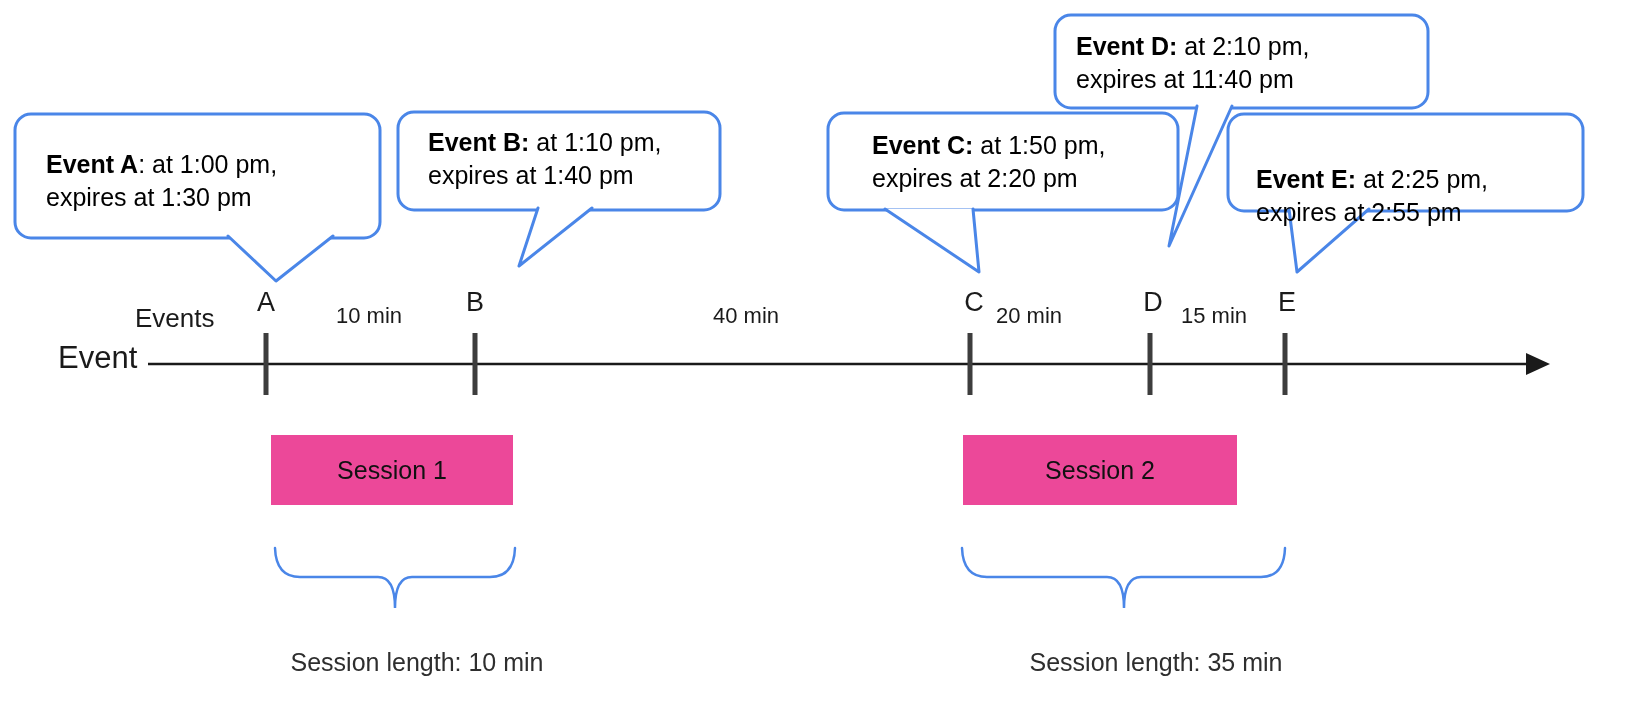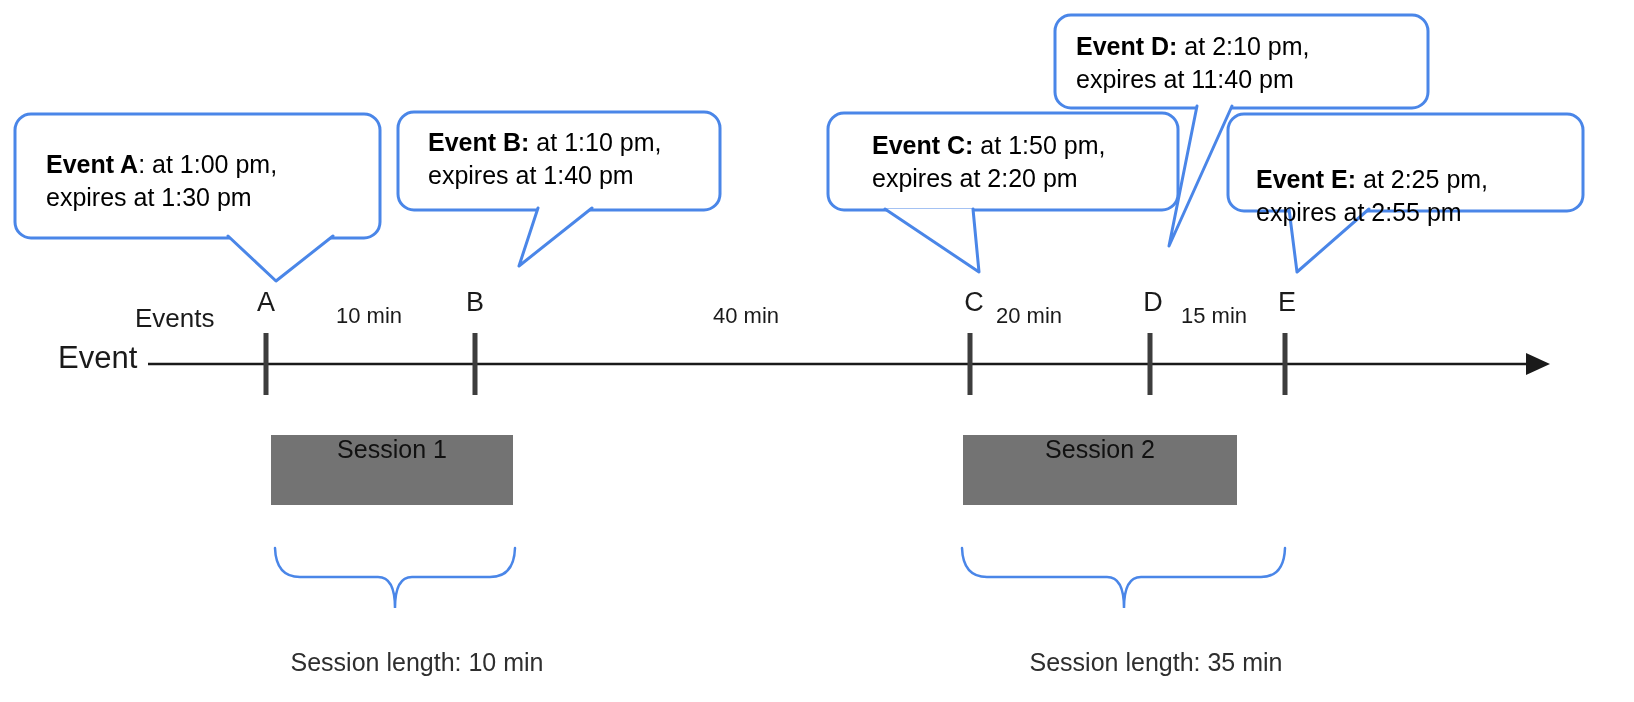--- a/index.html
+++ b/index.html
@@ -14,22 +14,22 @@
   .layer{position:absolute;left:0;top:0;z-index:1;}
   .txt{position:absolute;z-index:2;white-space:nowrap;}
   .user-label{left:58px;top:340px;font-size:31px;color:#1a1a1a;}
   .events-label{left:135px;top:292px;font-size:26px;color:#1a1a1a;margin-top:11px;}
   .mark-label{font-size:27px;color:#1a1a1a;transform:translateX(-50%);top:287px;}
   .interval-label{font-size:22px;color:#1a1a1a;transform:translateX(-50%);top:303px;}
   .callout-text{font-size:25px;line-height:33px;color:#000000;}
   .callout-text b{font-weight:bold;}
   .session-bar{
     position:absolute;z-index:2;
-    background:#737373;
-    display:flex;justify-content:center;
+    background:#ec4899;
+    display:flex;align-items:center;justify-content:center;
     font-size:25px;color:#111111;
     top:435px;height:70px;
   }
   .session-1{left:271px;width:242px;}
   .session-2{left:963px;width:274px;}
   .length-label{font-size:25px;color:#2e2e2e;top:648px;transform:translateX(-50%);}
 </style>
 </head>
 <body>
 

